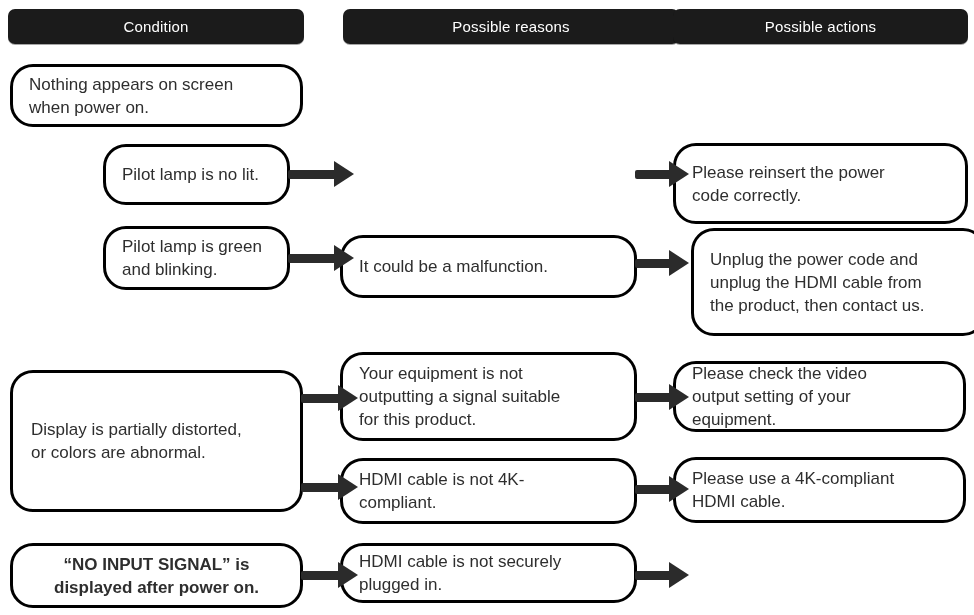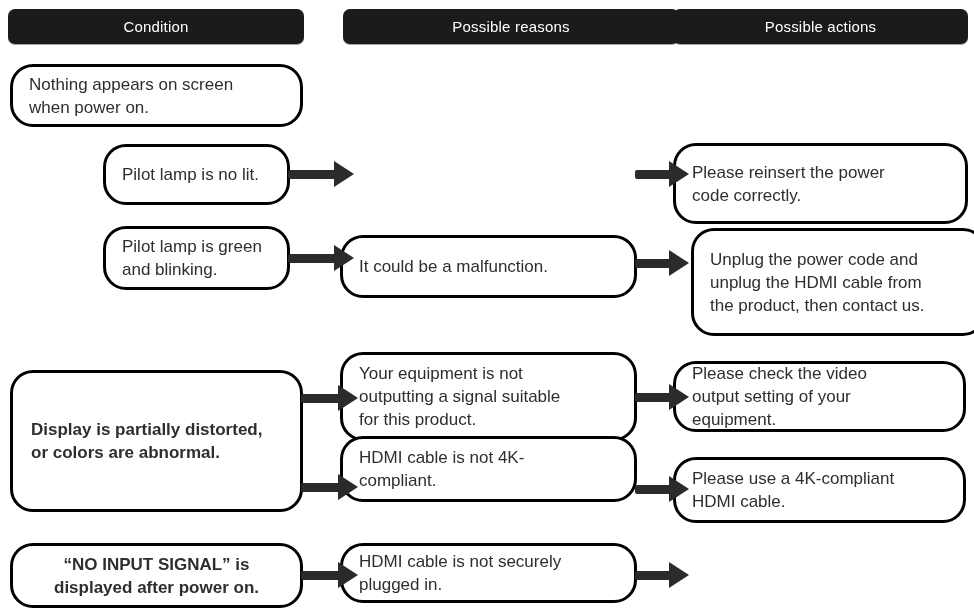--- a/index.html
+++ b/index.html
@@ -93,41 +93,41 @@
   <div class="box" style="left:103px; top:144px; width:187px; height:61px;">
     <span class="txt">Pilot lamp is no lit.</span>
   </div>
 
   <div class="box" style="left:103px; top:226px; width:187px; height:64px;">
     <span class="txt">Pilot lamp is green
 and blinking.</span>
   </div>
 
   <div class="box" style="left:10px; top:370px; width:293px; height:142px;">
-    <span class="txt" style="padding-left:18px;font-weight:bold;">Display is partially distorted,
+    <span class="txt" style="padding-left:18px;">Display is partially distorted,
 or colors are abnormal.</span>
   </div>
 
   <div class="box center" style="left:10px; top:543px; width:293px; height:65px;">
     <span class="txt">“NO INPUT SIGNAL” is
 displayed after power on.</span>
   </div>
 
 
   <div class="box" style="left:340px; top:227px; width:297px; height:63px;margin-top:8px;">
     <span class="txt">It could be a malfunction.</span>
   </div>
 
   <div class="box" style="left:340px; top:352px; width:297px; height:89px;">
     <span class="txt">Your equipment is not
 outputting a signal suitable
 for this product.</span>
   </div>
 
-  <div class="box" style="left:340px; top:436px; width:297px; height:66px;">
+  <div class="box" style="left:340px; top:458px; width:297px; height:66px;">
     <span class="txt">HDMI cable is not 4K-
 compliant.</span>
   </div>
 
   <div class="box" style="left:340px; top:543px; width:297px; height:60px;">
     <span class="txt">HDMI cable is not securely
 plugged in.</span>
   </div>
 
   <div class="box" style="left:673px; top:143px; width:295px; height:81px;">

